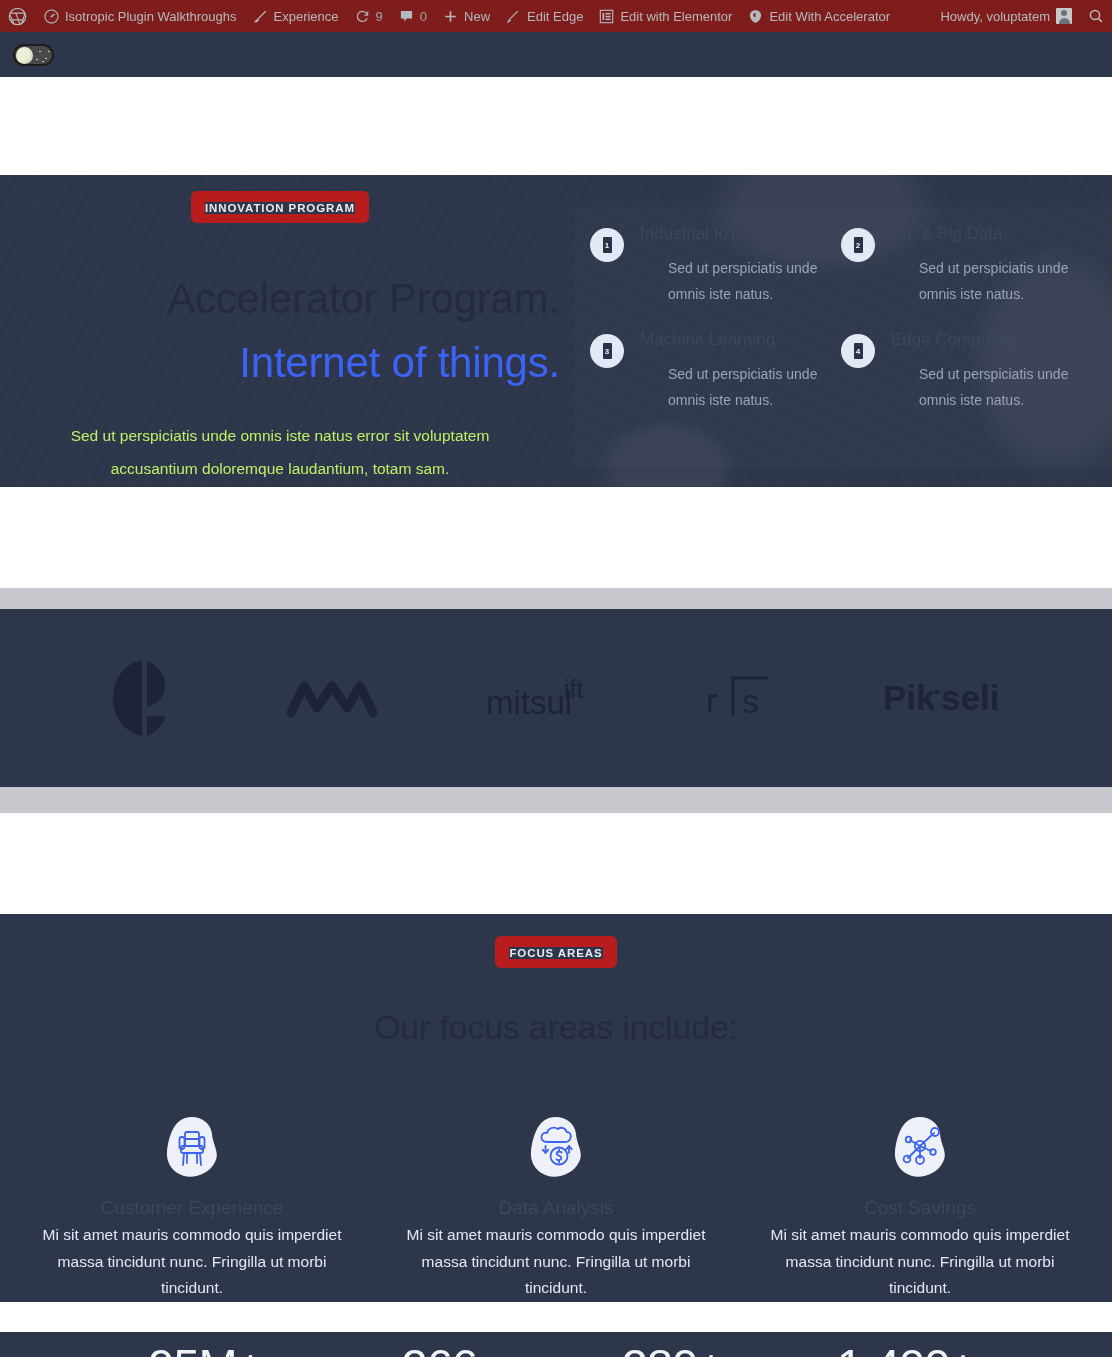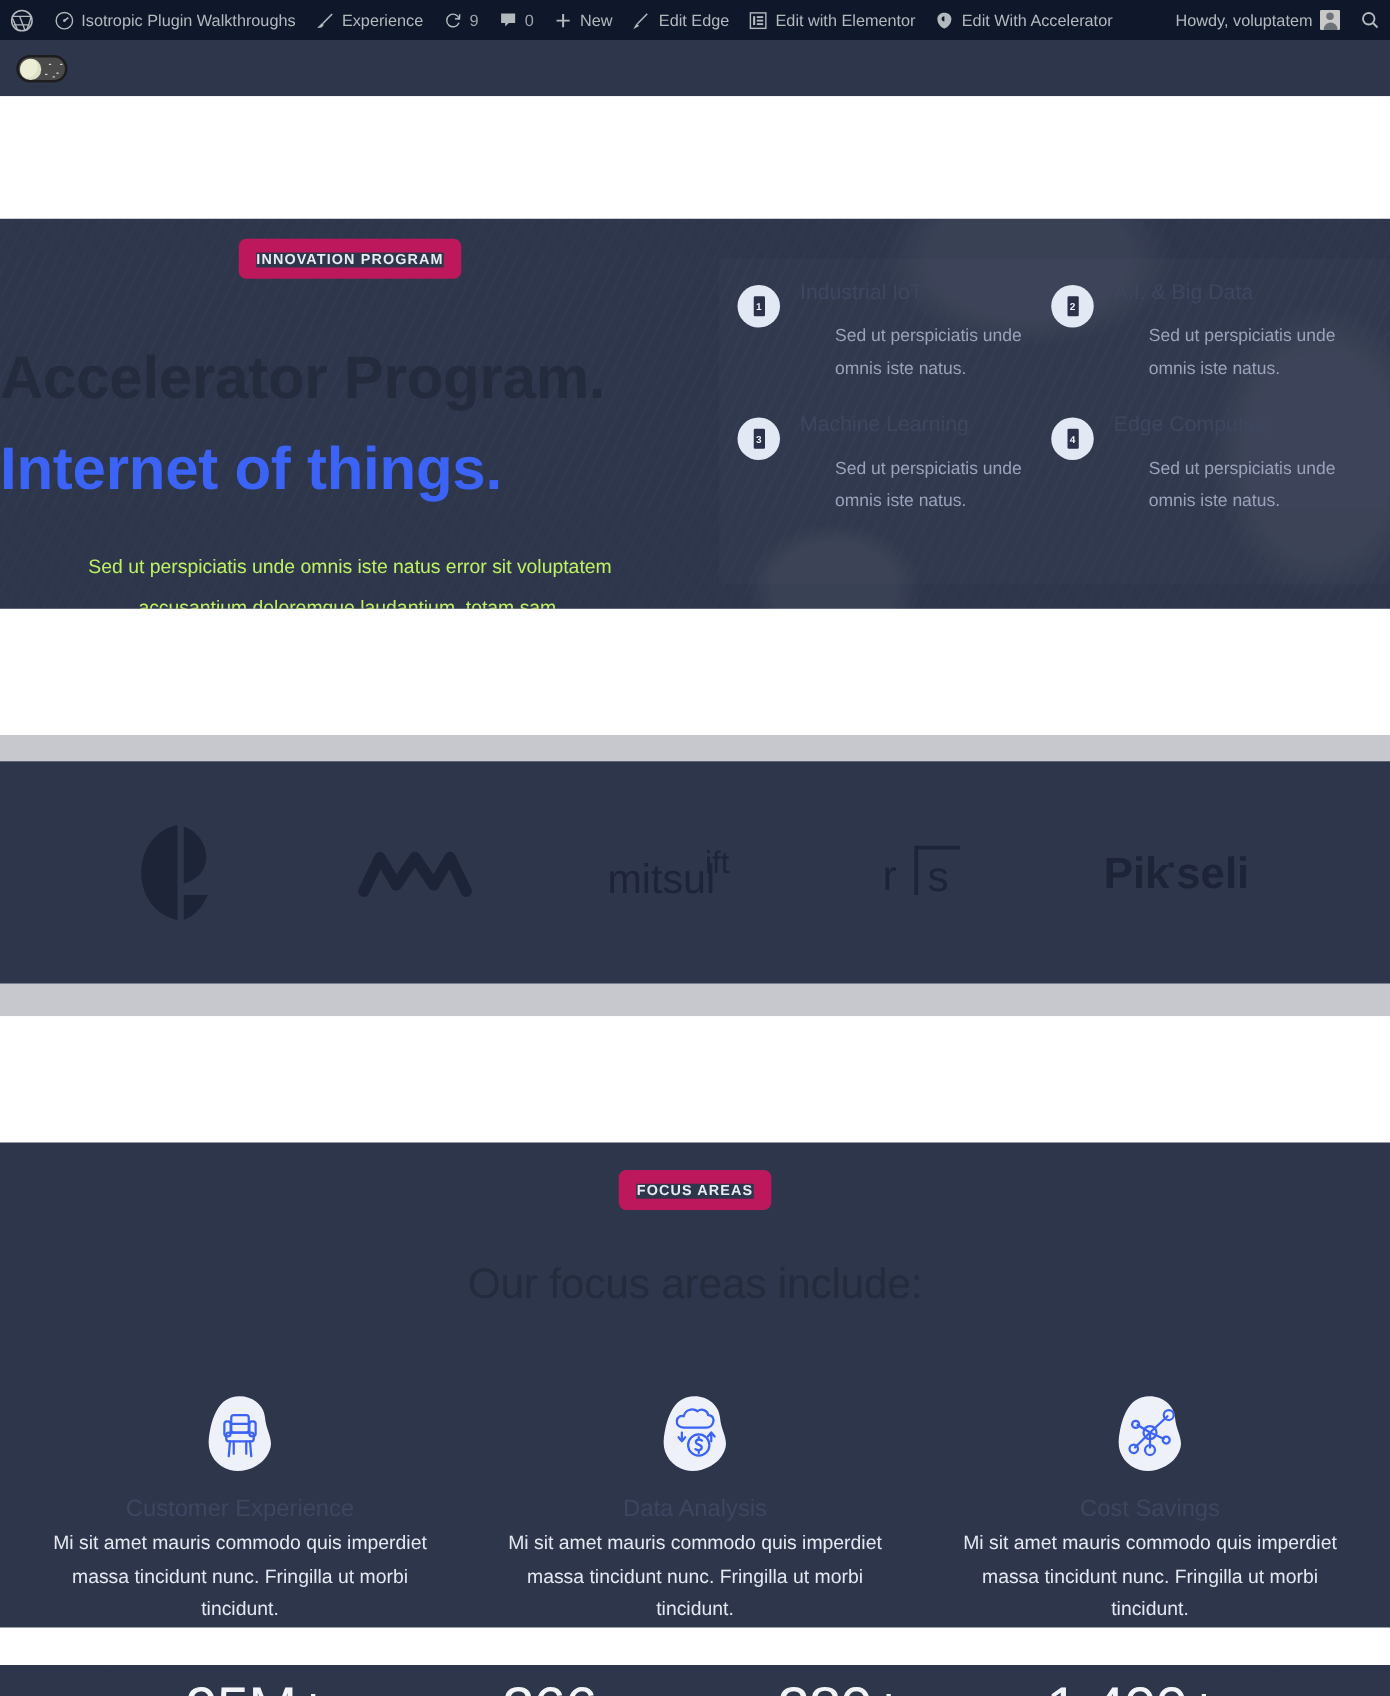--- a/index.html
+++ b/index.html
@@ -6,21 +6,21 @@
   html, body {
     width: 1112px;
     background: #ffffff;
     font-family: "Liberation Sans", sans-serif;
   }
   body { position: relative; overflow-x: hidden; }
 
   
   #wp-admin-bar {
     height: 32px;
-    background: #0f172a;
+    background: #7f1d1d;
     display: flex;
     align-items: center;
     color: #b4b9be;
     font-size: 13px;
     white-space: nowrap;
   }
   .ab-item {
     display: flex;
     align-items: center;
     gap: 6px;
@@ -95,38 +95,38 @@
       radial-gradient(ellipse 150px 200px at 95% 60%, #fff 0 40%, transparent 60%),
       radial-gradient(ellipse 120px 90px at 60% 95%, #fff 0 40%, transparent 60%),
       repeating-linear-gradient(115deg, rgba(255,255,255,.25) 0 2px, transparent 2px 9px);
     pointer-events: none;
   }
   #hero-inner { position: relative; display: flex; height: 100%; }
 
   #hero-left { width: 560px; padding-top: 16px; position: relative; }
   #badge-innovation-wrap { display: flex; justify-content: center; }
   .pill {
-    background: #be185d;
+    background: #b91c1c;
     border-radius: 6px;
     padding: 7px 14px;
     display: inline-block;
   }
   .pill-text {
     display: inline-block;
     background: #2e364c;
     color: #e9ebf2;
     font-size: 11.5px;
     font-weight: 700;
     letter-spacing: .9px;
   }
   #hero-h1 {
     margin-top: 44px;
-    text-align: left;
-    font-size: 48px;
-    font-weight: 700;
+    text-align: right;
+    font-size: 42px;
+    font-weight: 400;
     line-height: 1.52;
     color: #242b3d;
     letter-spacing: -.2px;
   }
   #hero-h1 .accent { color: #3b63f6; }
   #hero-sub {
     margin: 24px auto 0;
     width: 500px;
     text-align: center;
     color: #bef264;

